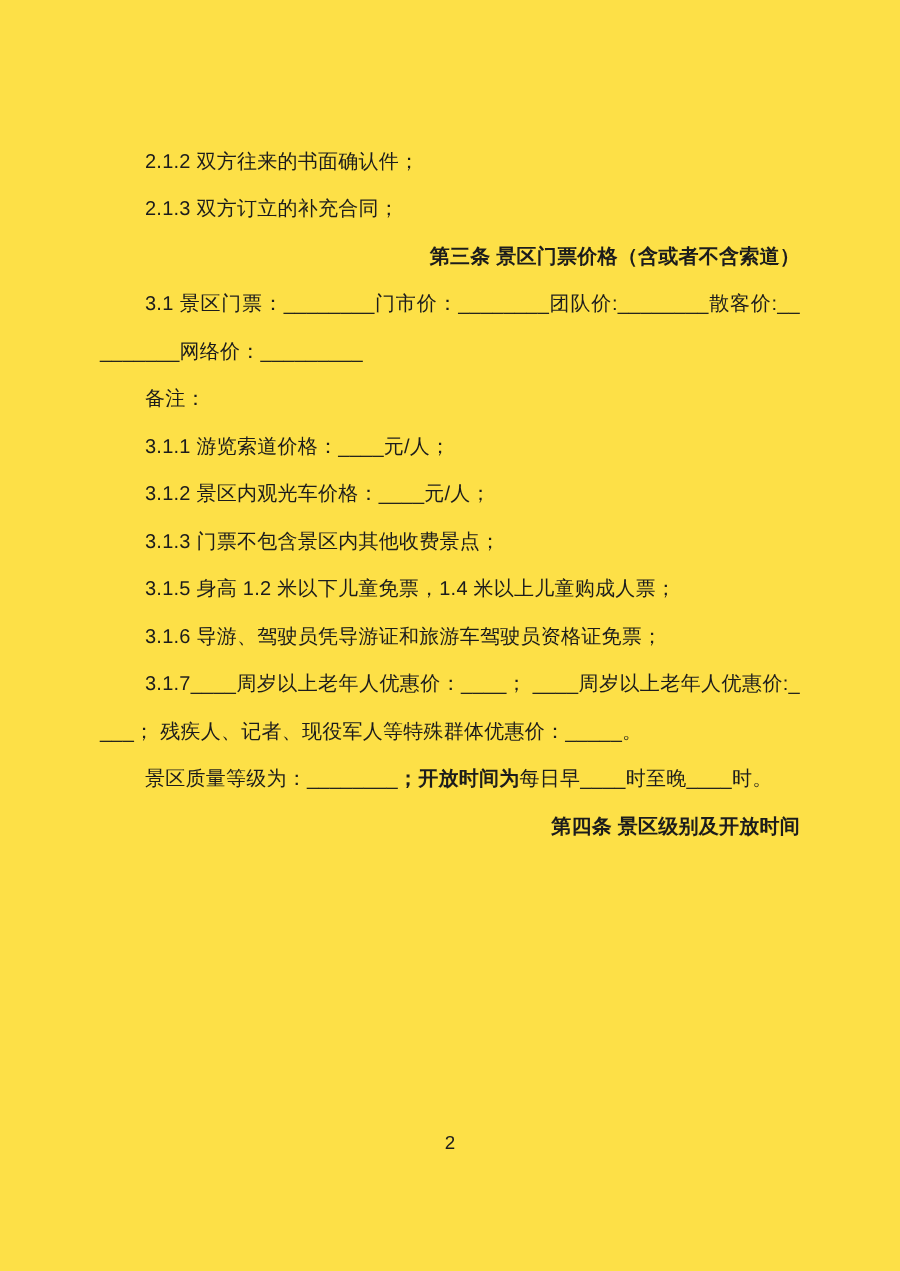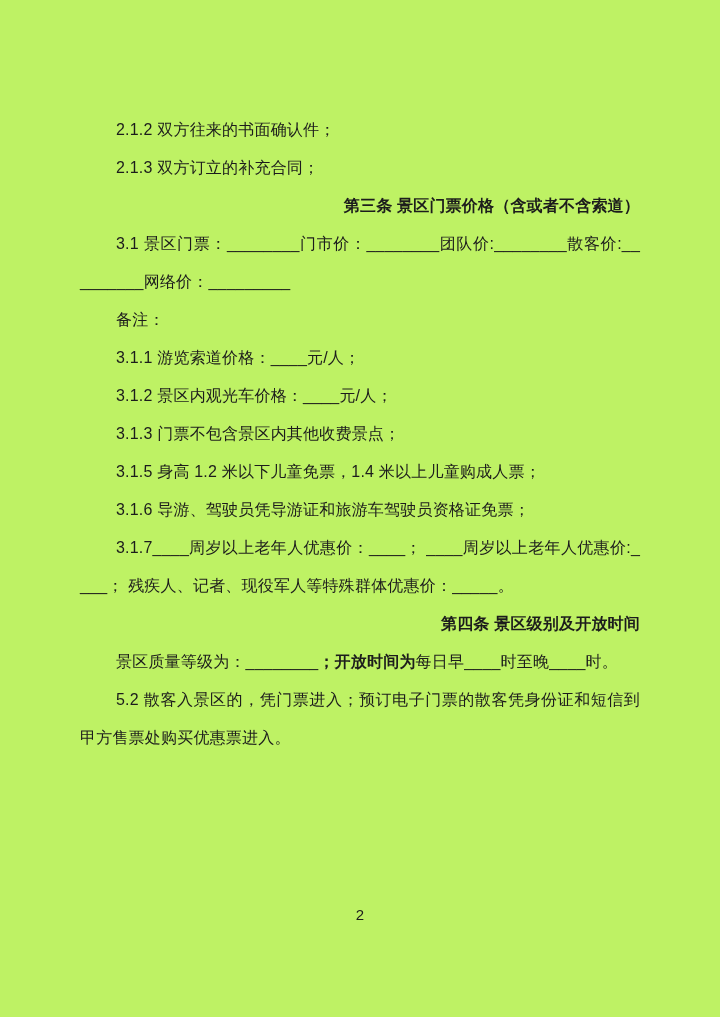--- a/index.html
+++ b/index.html
@@ -14,21 +14,21 @@
     overflow: hidden;
     font-family: "Liberation Sans", "DejaVu Sans", sans-serif;
     color: #1c1c1c;
   }
   .doc-page {
     position: absolute;
     top: 0;
     left: 0;
     width: 720px;
     height: 1017px;
-    background: #bef264;
+    background: #fde047;
   }
   .doc-body {
     position: absolute;
     top: 111px;
     left: 80px;
     width: 560px;
   }
   .para {
     margin: 0;
     padding: 0;
@@ -80,27 +80,26 @@
 
     <p class="para">3.1.3 门票不包含景区内其他收费景点；</p>
 
 
     <p class="para">3.1.5 身高 1.2 米以下儿童免票，1.4 米以上儿童购成人票；</p>
 
     <p class="para">3.1.6 导游、驾驶员凭导游证和旅游车驾驶员资格证免票；</p>
 
     <p class="para">3.1.7____周岁以上老年人优惠价：____； ____周岁以上老年人优惠价:____； 残疾人、记者、现役军人等特殊群体优惠价：_____。</p>
 
-    <p class="para heading">第四条 景区级别及开放时间</p>
-
     <p class="para">
       <span>景区质量等级为：________</span><span class="bold-seg">；开放时间为</span><span>每日早____时至晚____时。</span>
     </p>
 
+    <p class="para heading">第四条 景区级别及开放时间</p>
 
 
-    <p class="para">5.2 散客入景区的，凭门票进入；预订电子门票的散客凭身份证和短信到甲方售票处购买优惠票进入。</p>
+
 
 
   </div>
 
   <div class="page-footer">2</div>
 </div>
 
 </body></html>

